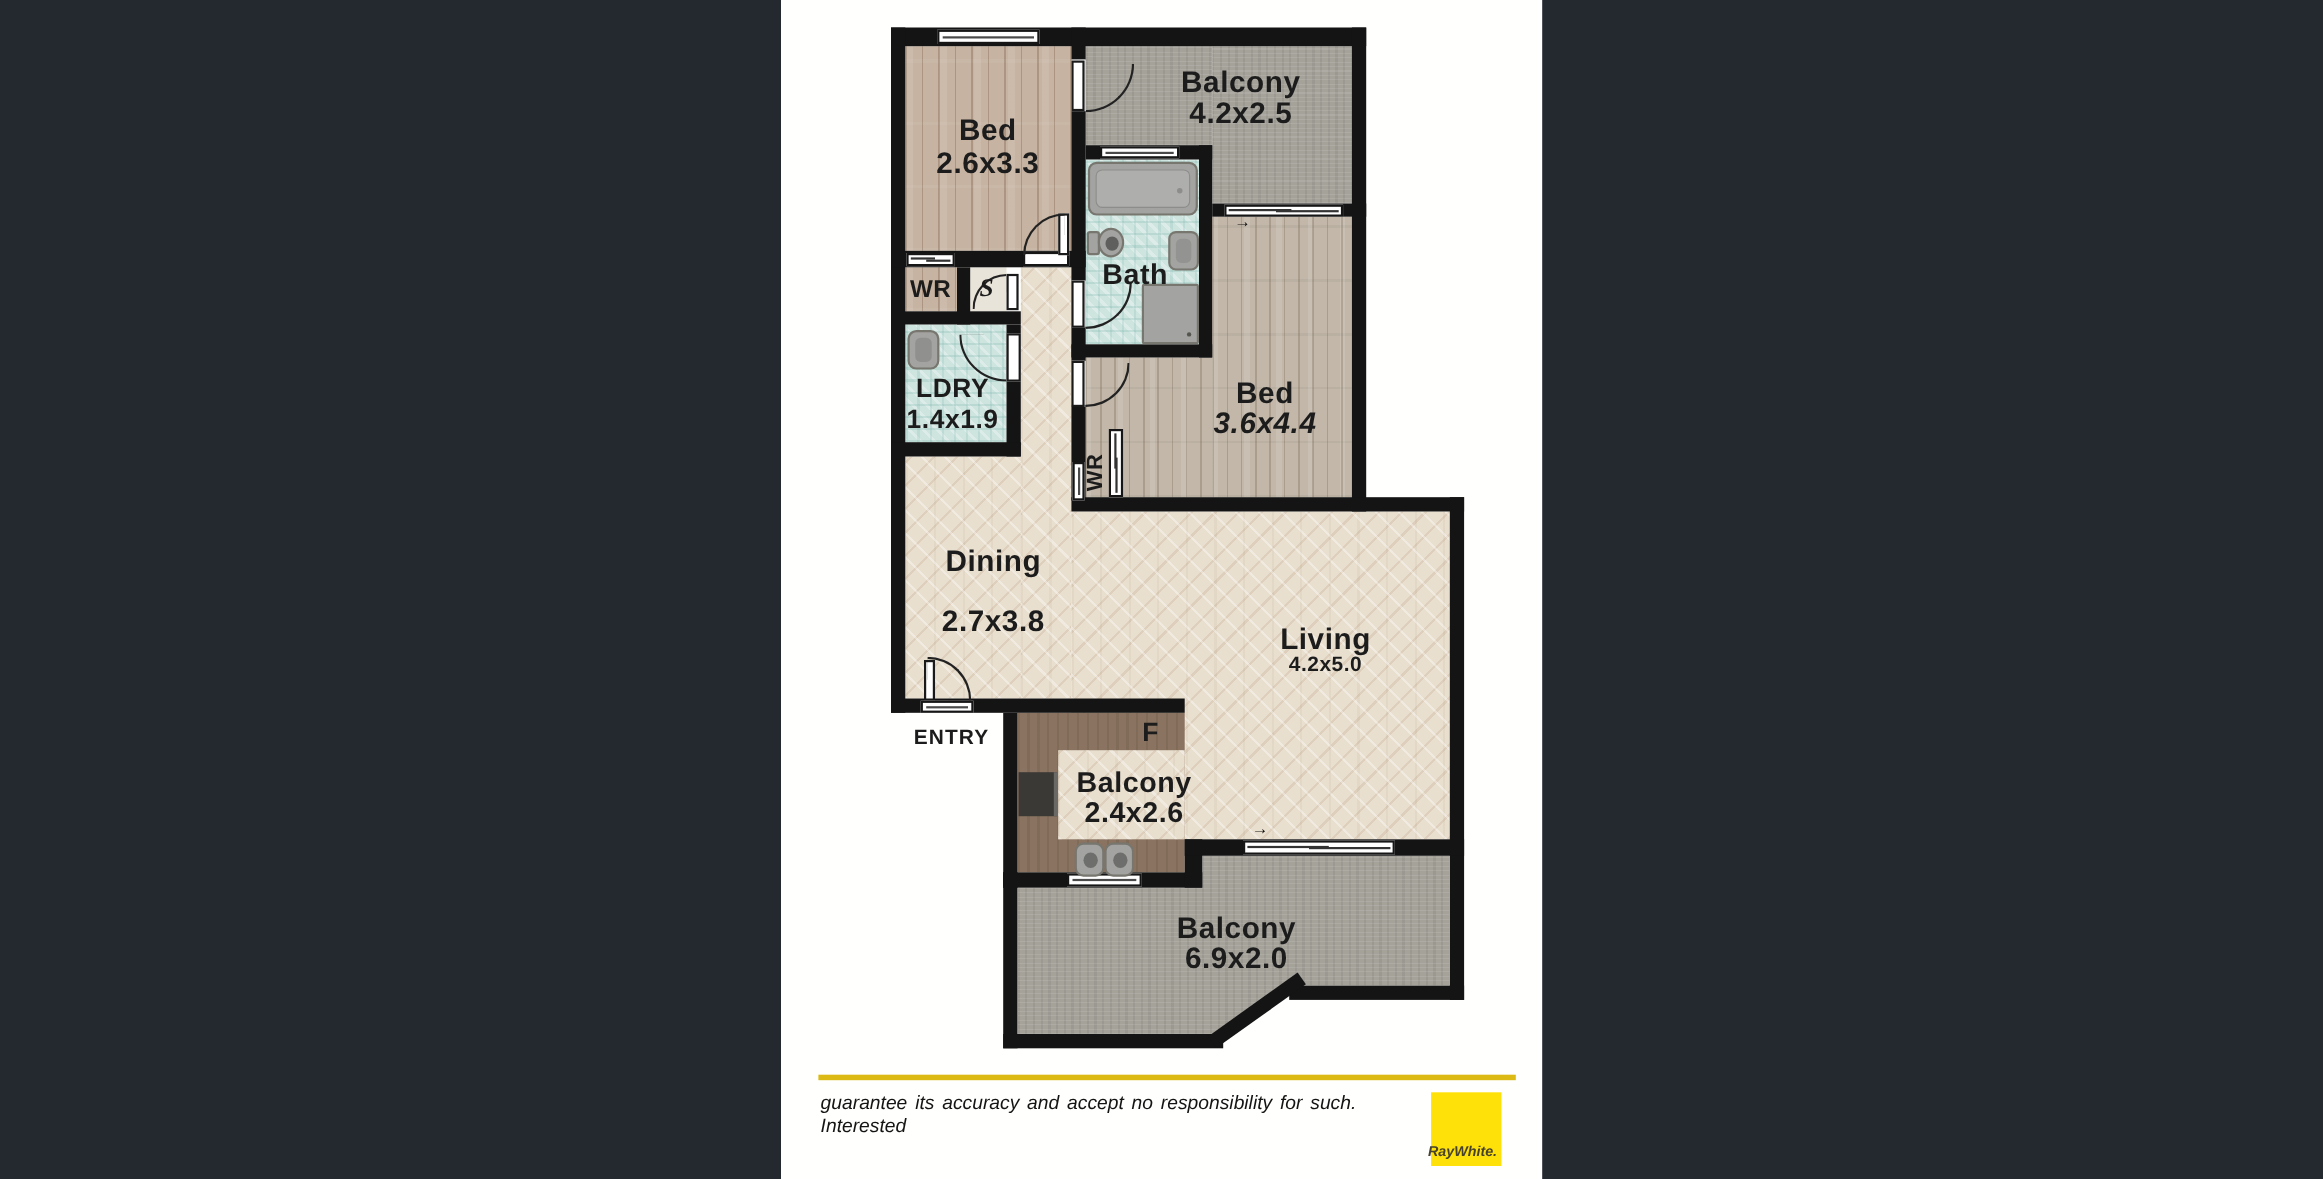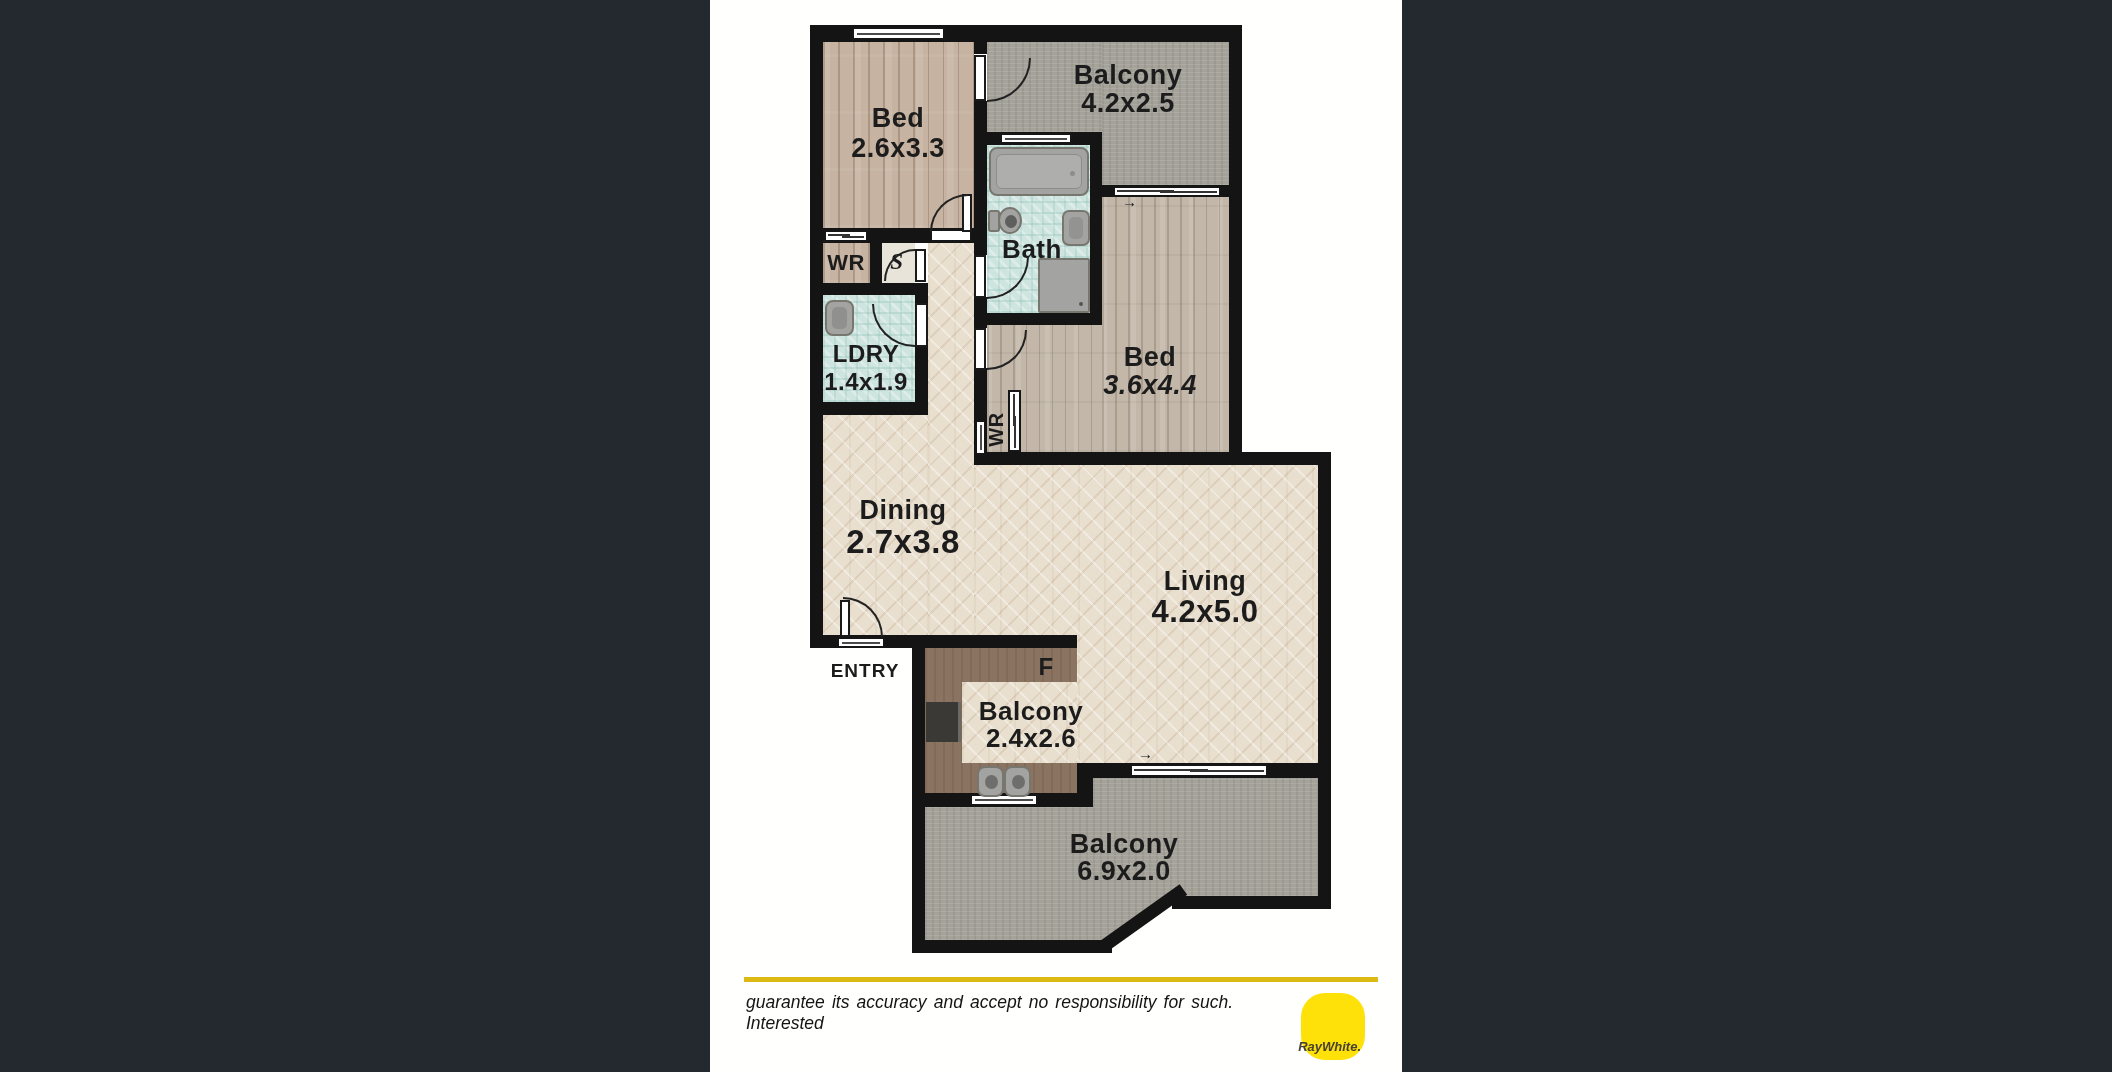--- a/index.html
+++ b/index.html
@@ -197,30 +197,30 @@
 <div class="label" style="left:1048px;top:88px;width:160px;font-size:27px;">4.2x2.5</div>
 <div class="label" style="left:952px;top:234px;width:160px;font-size:26px;">Bath</div>
 <div class="label" style="left:1070px;top:342px;width:160px;font-size:27px;">Bed</div>
 <div class="label" style="left:1070px;top:370px;width:160px;font-size:27px;font-style:italic;">3.6x4.4</div>
 <div class="label" style="left:806px;top:250px;width:80px;font-size:22px;">WR</div>
 <div class="label" style="left:857px;top:249px;width:80px;font-size:23px;font-family:'Liberation Serif',serif;font-style:italic;font-weight:600;">S</div>
 <div class="label" style="left:786px;top:340px;width:160px;font-size:24px;">LDRY</div>
 <div class="label" style="left:786px;top:368px;width:160px;font-size:24px;">1.4x1.9</div>
 <div class="label" style="left:956px;top:418px;width:80px;font-size:20px;transform:rotate(-90deg);">WR</div>
 <div class="label" style="left:823px;top:495px;width:160px;font-size:27px;">Dining</div>
-<div class="label" style="left:823px;top:523px;width:160px;font-size:33px;">2.7x3.8</div>
+<div class="label" style="left:823px;top:550px;width:160px;font-size:27px;">2.7x3.8</div>
 <div class="label" style="left:1125px;top:566px;width:160px;font-size:27px;">Living</div>
-<div class="label" style="left:1125px;top:594px;width:160px;font-size:31px;">4.2x5.0</div>
+<div class="label" style="left:1125px;top:594px;width:160px;font-size:19px;">4.2x5.0</div>
 <div class="label" style="left:785px;top:660px;width:160px;font-size:19px;letter-spacing:1px;">ENTRY</div>
 <div class="label" style="left:1006px;top:653px;width:80px;font-size:24px;">F</div>
 <div class="label" style="left:951px;top:696px;width:160px;font-size:26px;">Balcony</div>
 <div class="label" style="left:951px;top:723px;width:160px;font-size:26px;">2.4x2.6</div>
 <div class="label" style="left:1044px;top:829px;width:160px;font-size:27px;">Balcony</div>
 <div class="label" style="left:1044px;top:856px;width:160px;font-size:27px;">6.9x2.0</div>
 
 <div class="abs" id="footer-line" style="left:744px;top:977px;width:634px;height:5px;"></div>
 <div class="abs" id="disclaimer" style="left:746px;top:992px;width:487px;">
   <div class="just">guarantee its accuracy and accept no responsibility for such. Interested</div>
 
 </div>
-<div class="abs" id="logo" style="left:1301px;top:993px;width:64px;height:67px;border-radius:24px;">
+<div class="abs" id="logo" style="left:1301px;top:993px;width:64px;height:67px;">
   <span>RayWhite.</span>
 </div>
 
 </body></html>

